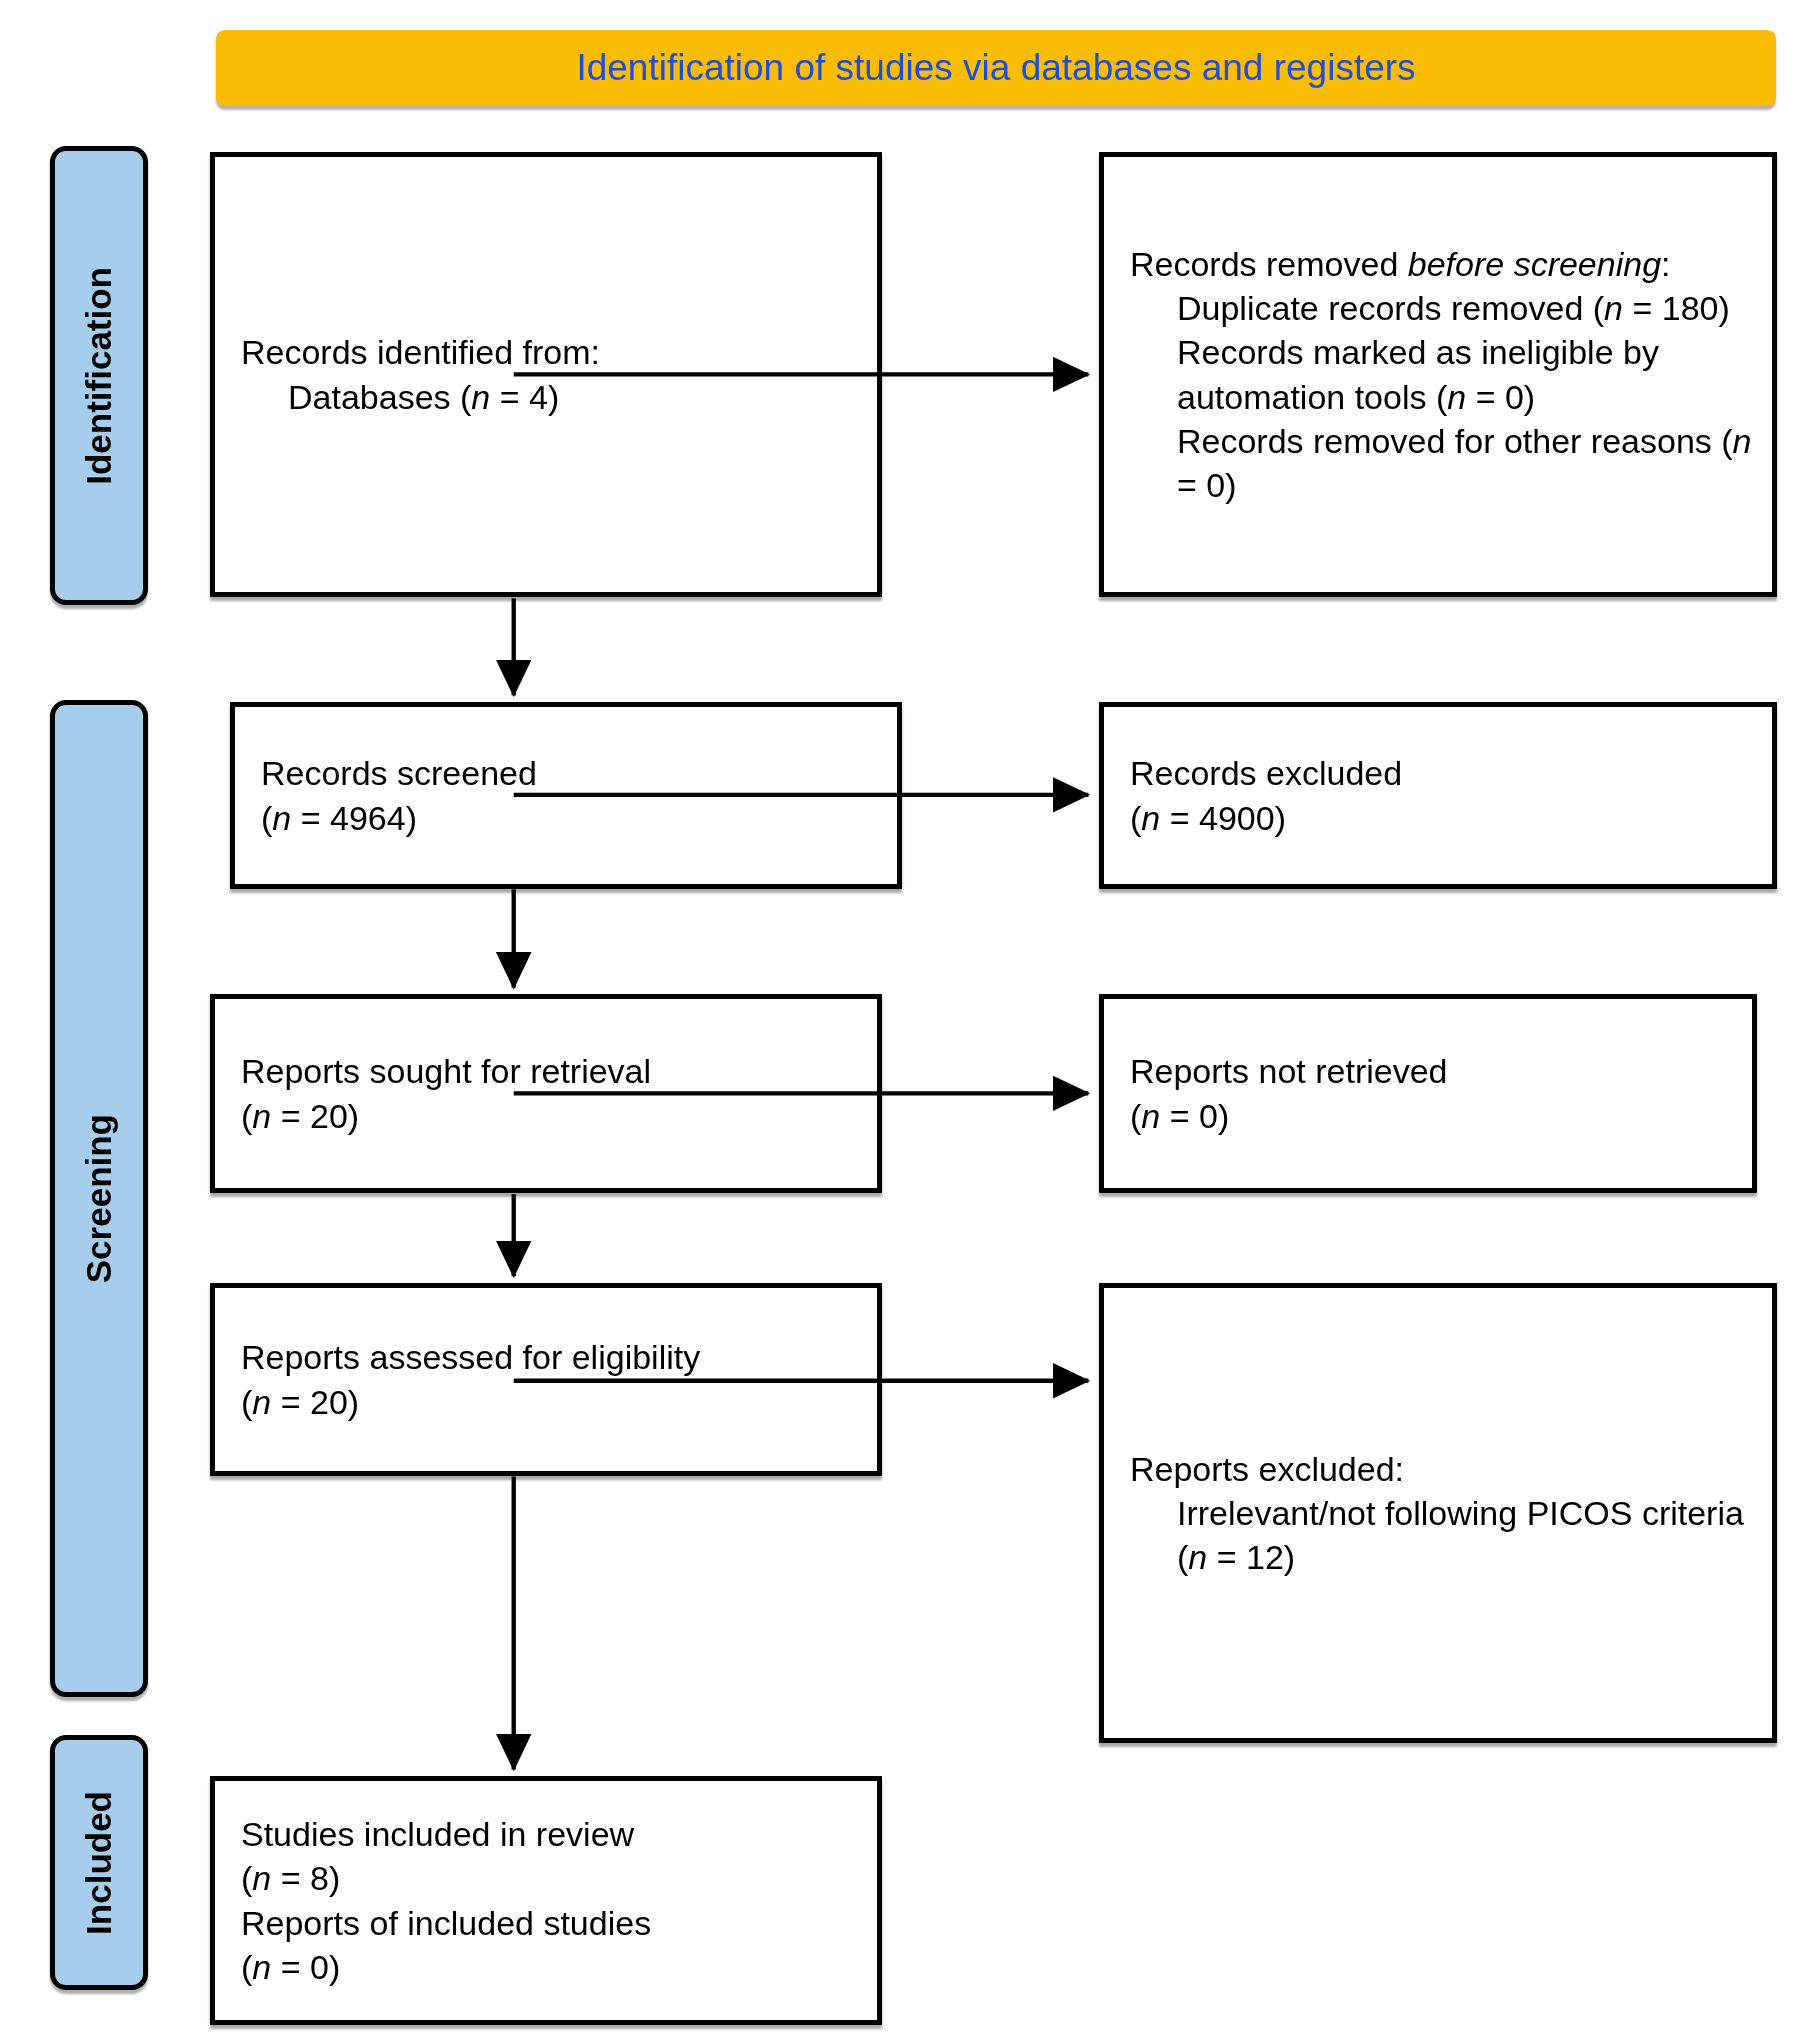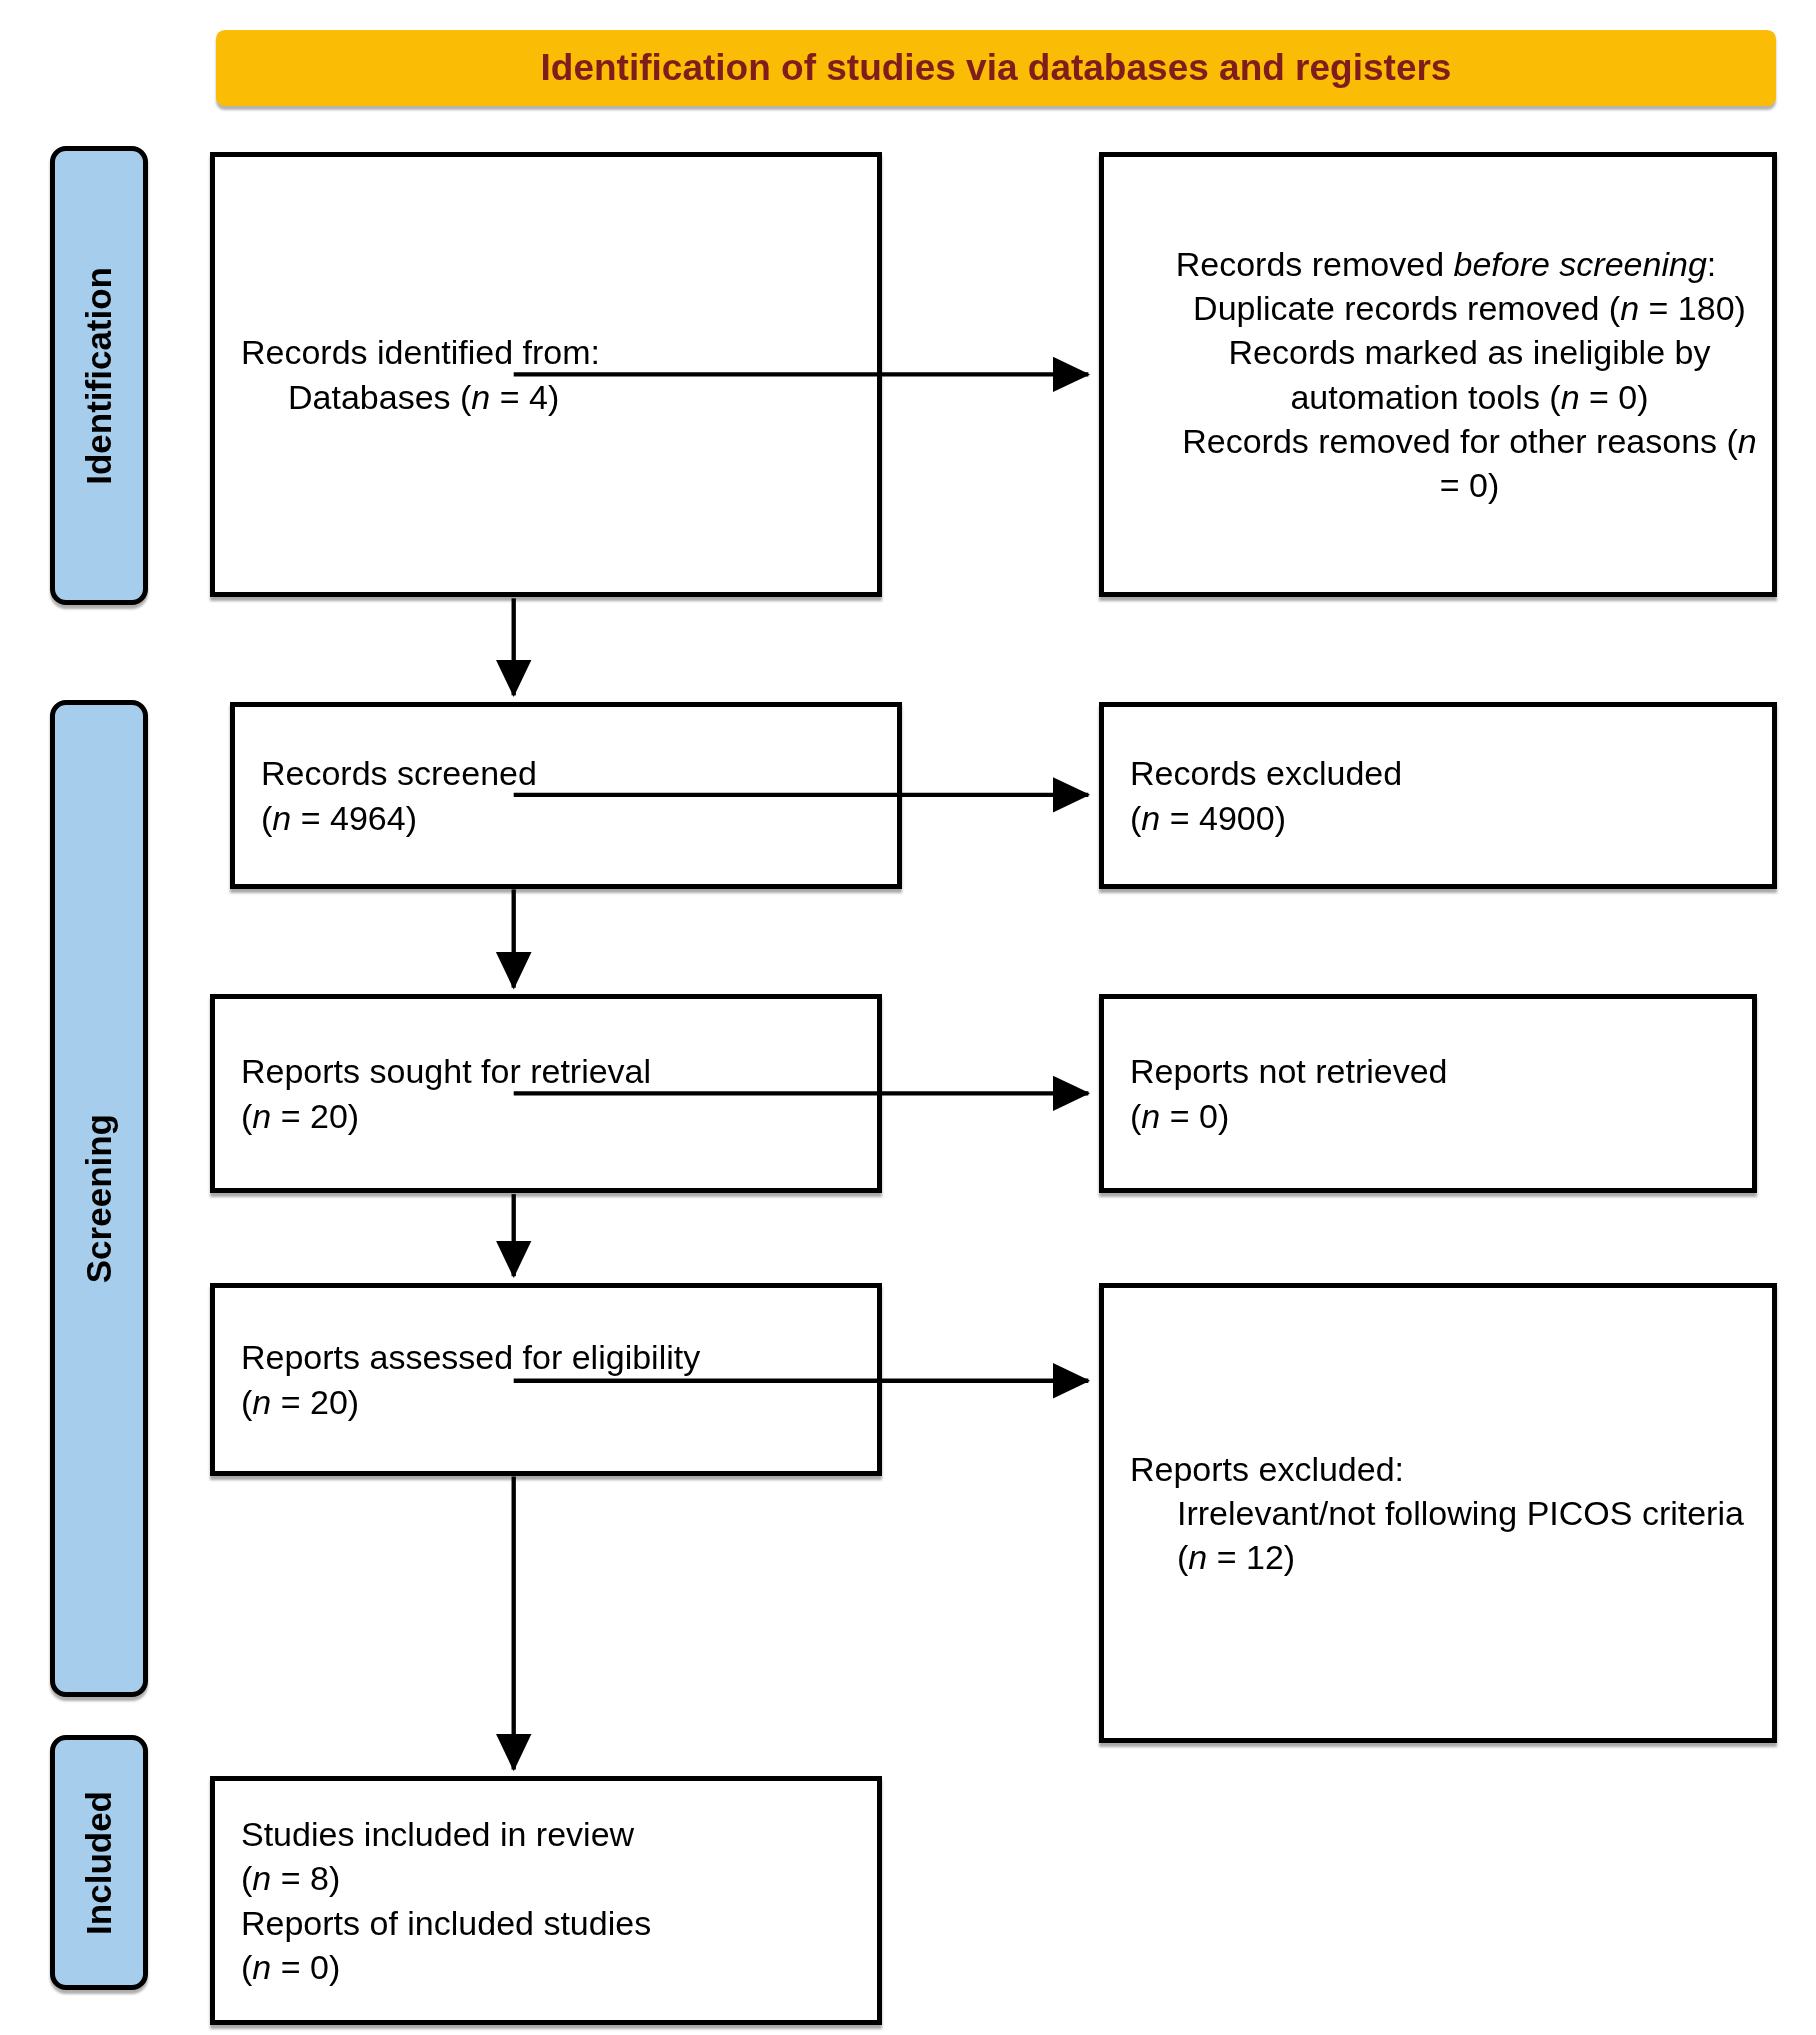--- a/index.html
+++ b/index.html
@@ -27,22 +27,22 @@
     height: 76px;
     background: #FBBC05;
     border-radius: 8.7px;
     box-shadow: 0 3.1px 2.5px rgba(0,0,0,0.30);
     display: flex;
     align-items: center;
     justify-content: center;
   }
   .banner-text {
     font-size: 37px;
-    font-weight: bold;
-    color: #7f1d1d;
+    font-weight: normal;
+    color: #1d4ed8;
     letter-spacing: 0px;
     white-space: nowrap;
   }
 
   
   .stage {
     position: absolute;
     left: 50px;
     width: 98px;
     background: #A6CEEC;
@@ -99,21 +99,21 @@
   .ital { font-style: italic; }
 
   
   #box-identified   { left: 210px; top: 152px;  width: 672px; height: 445px; }
   #box-screened     { left: 210px; top: 702px; width: 672px; height: 187px; margin-left: 20px; }
   #box-sought       { left: 210px; top: 994px; width: 672px; height: 199px; }
   #box-assessed     { left: 210px; top: 1283px; width: 672px; height: 193px; }
   #box-included     { left: 210px; top: 1776px; width: 672px; height: 249px; justify-content: flex-end; }
 
   
-  #box-removed      { left: 1099px; top: 152px;  width: 678px; height: 445px; text-align: center; }
+  #box-removed      { left: 1099px; top: 152px;  width: 678px; height: 445px; }
   #box-excluded     { left: 1099px; top: 702px; width: 678px; height: 187px; }
   #box-notretrieved { left: 1099px; top: 994px; width: 658px; height: 199px; }
   #box-repexcluded  { left: 1099px; top: 1283px; width: 678px; height: 460px; }
 
   #box-repexcluded .box-text { padding-top: 0; }
 
   
   #arrows {
     position: absolute;
     left: 0;

